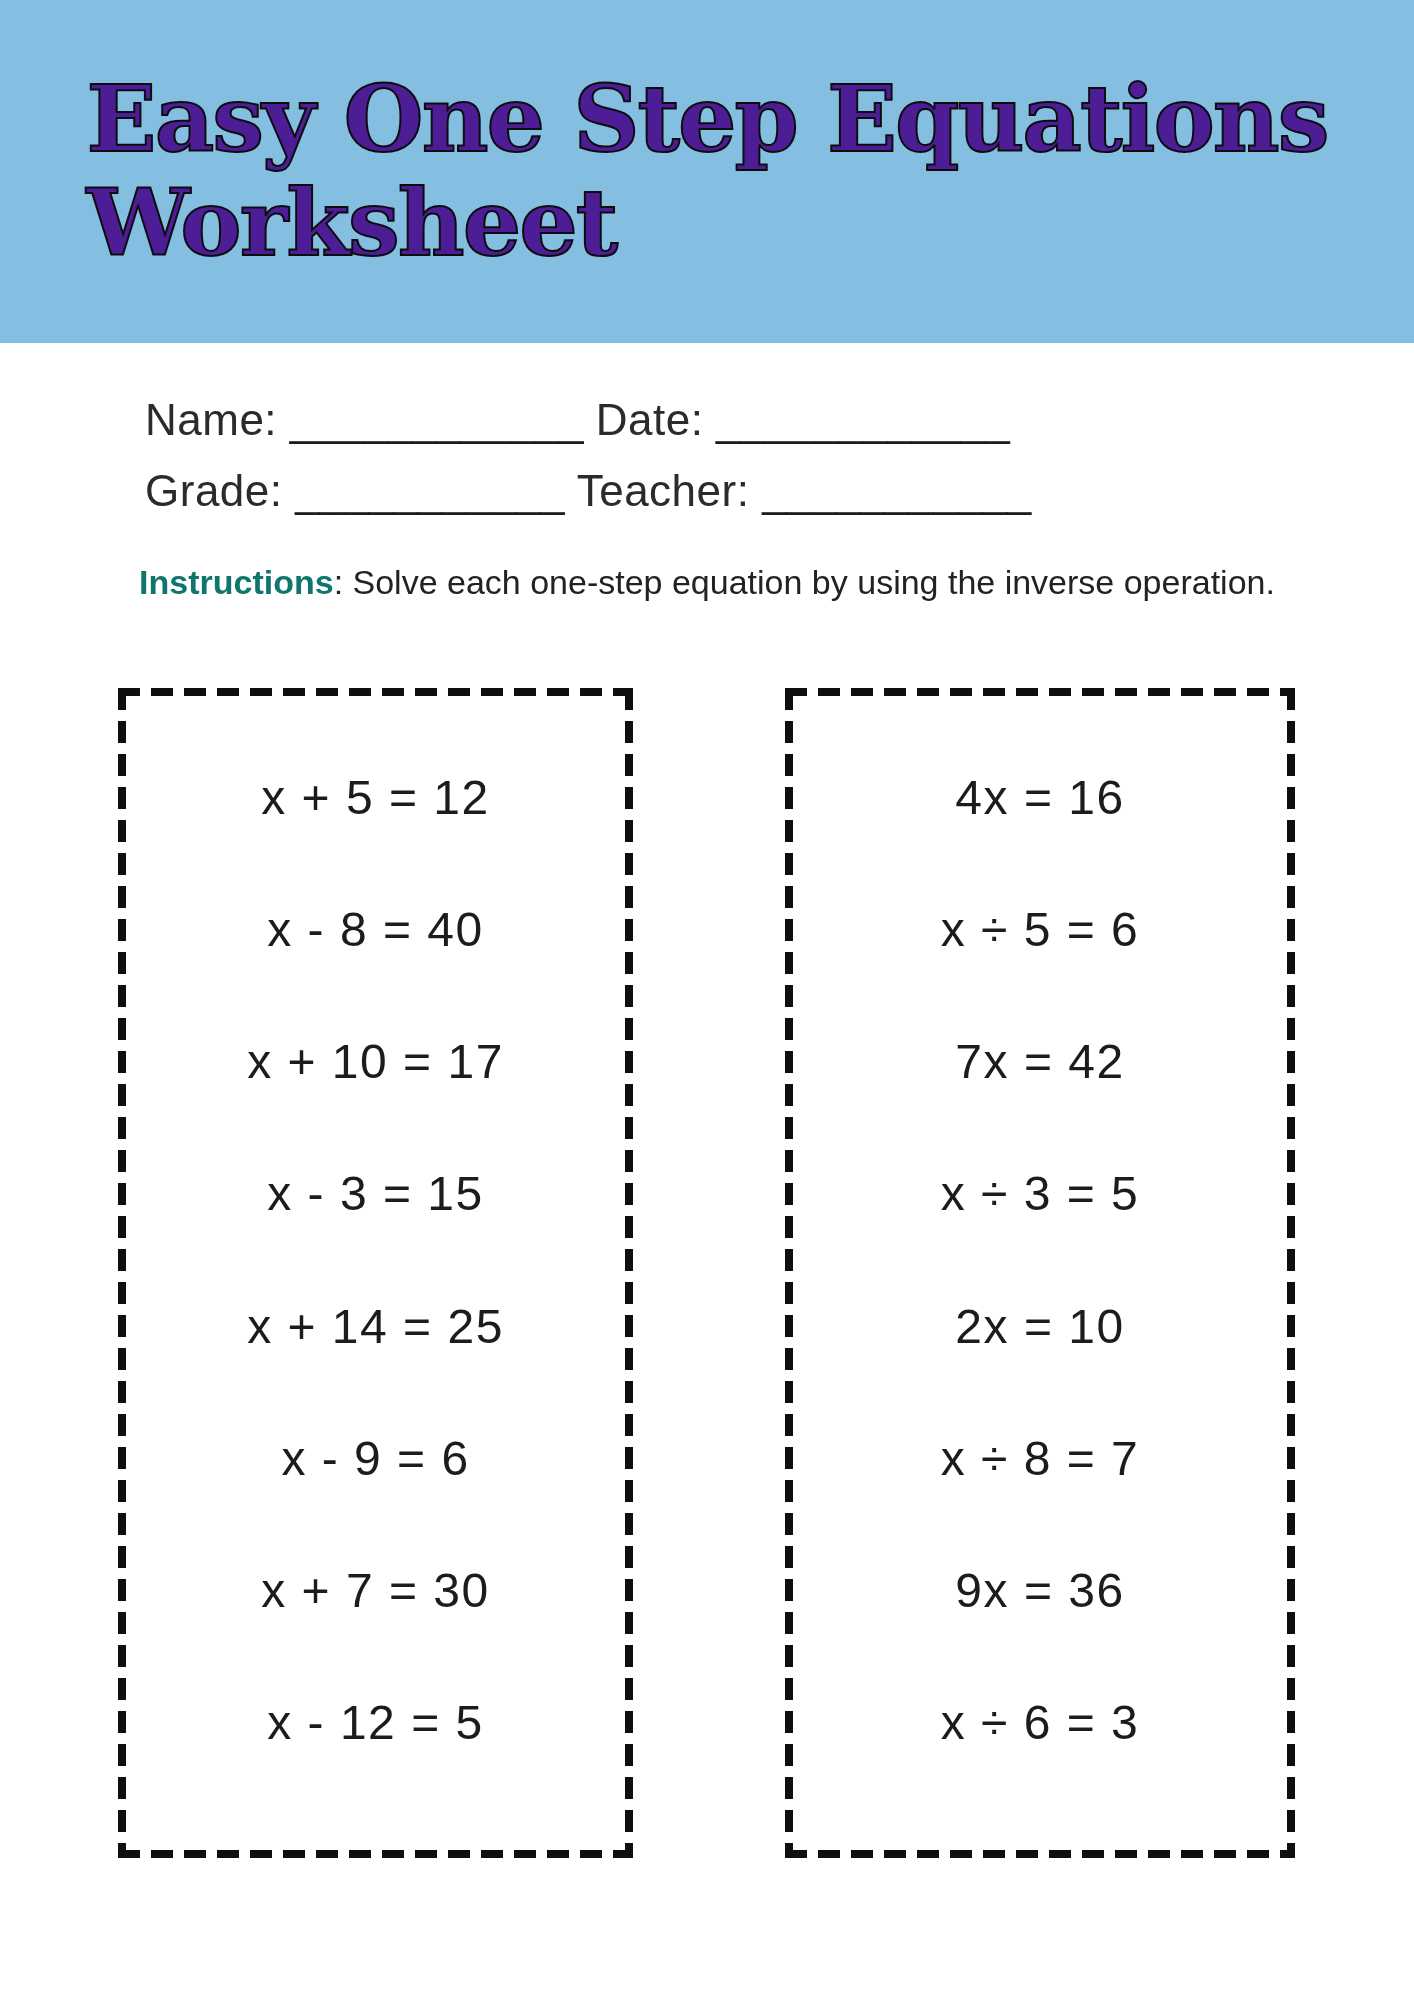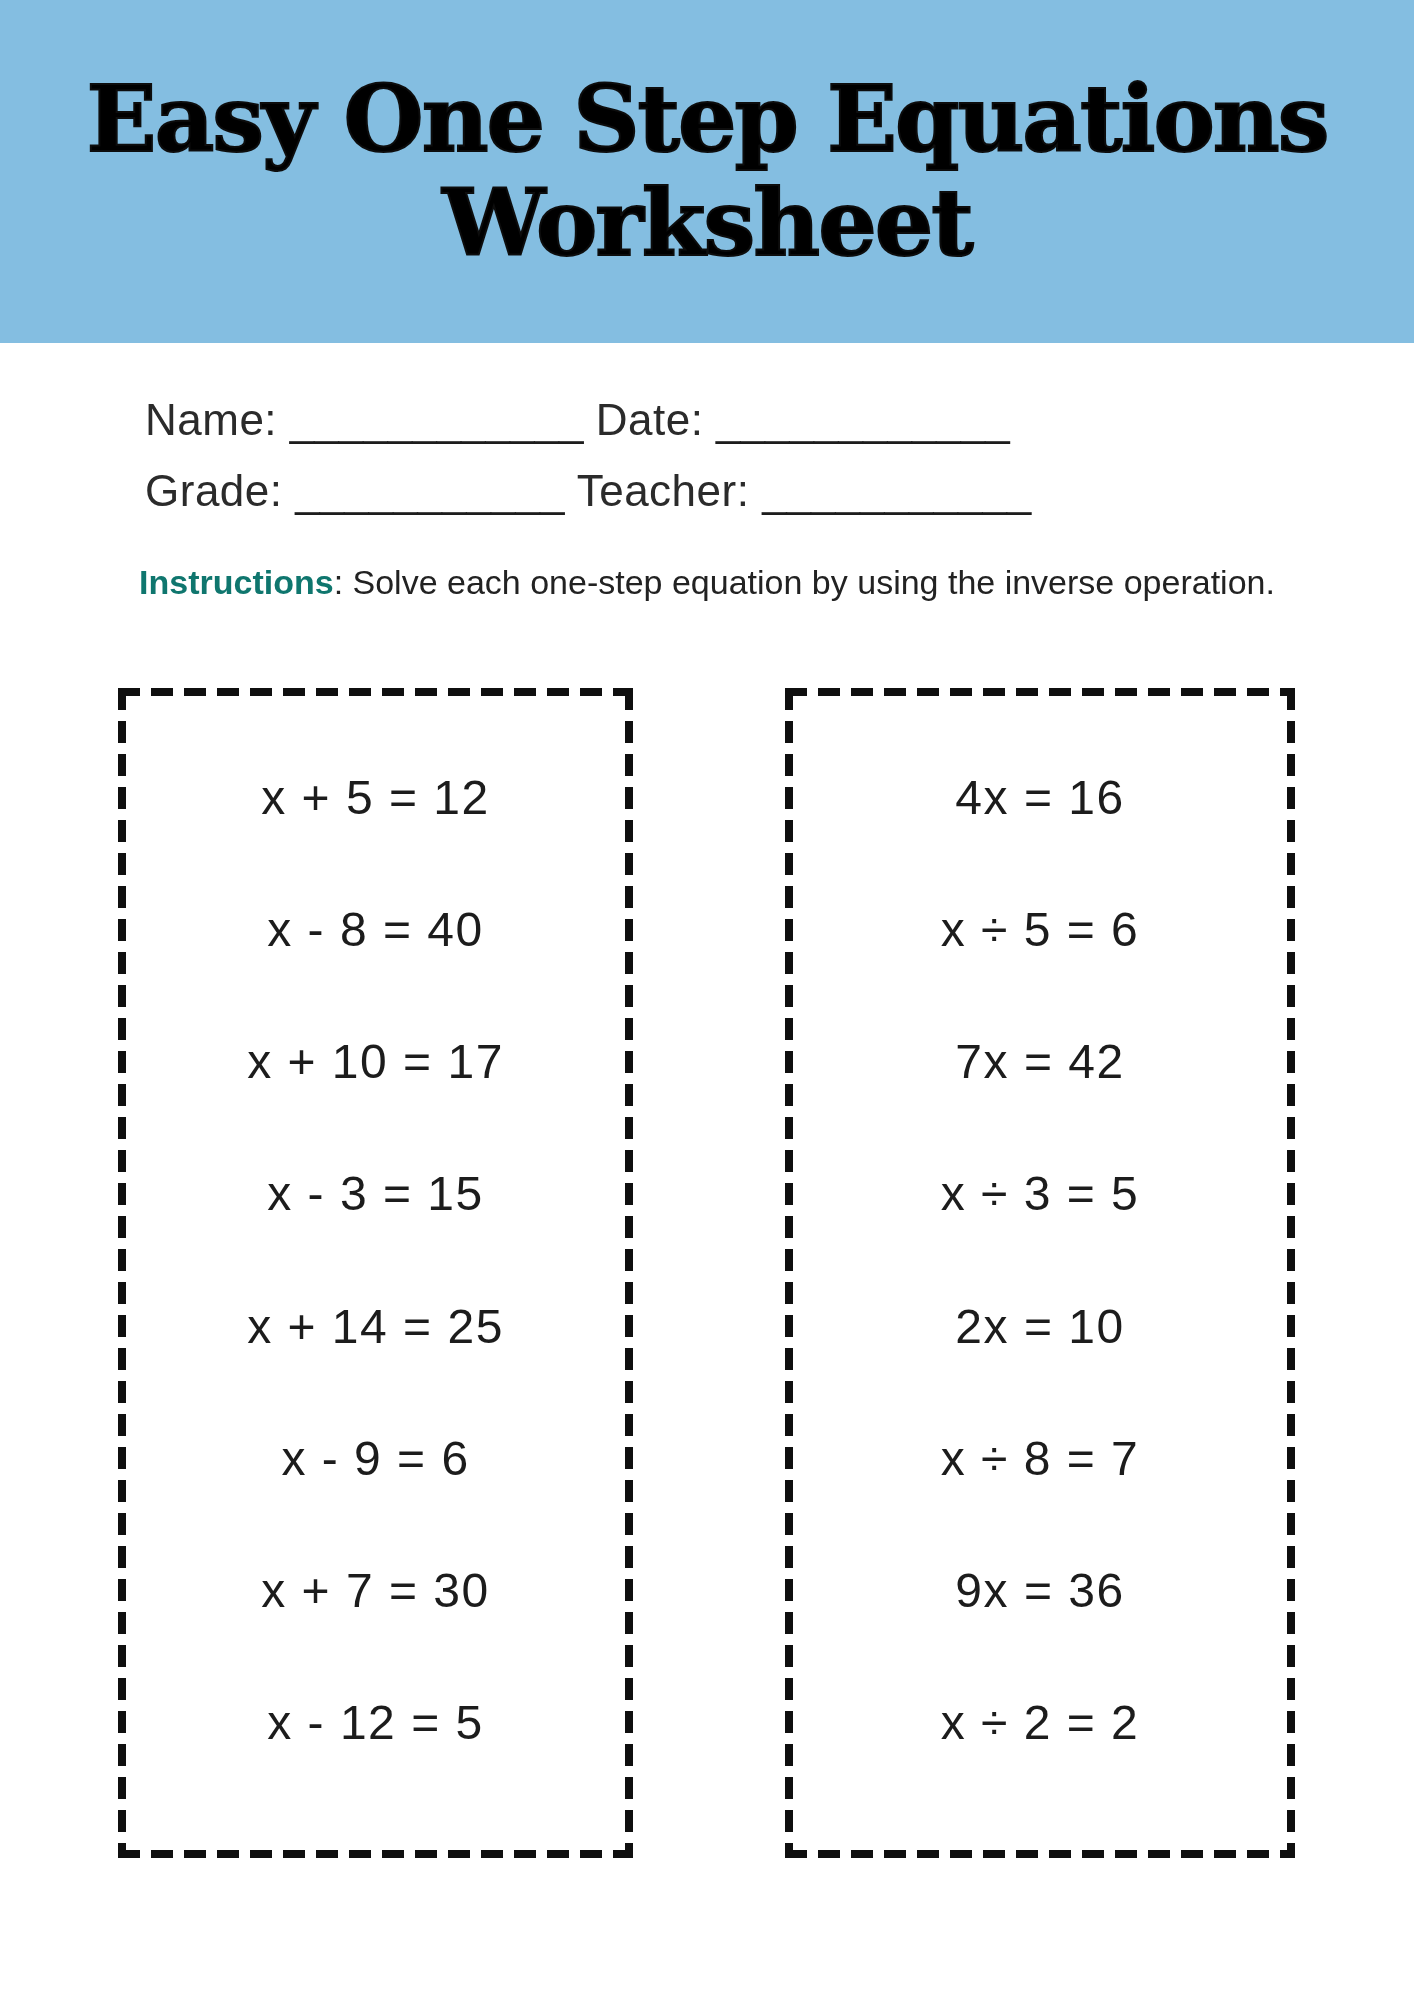--- a/index.html
+++ b/index.html
@@ -24,23 +24,22 @@
     display: flex;
     align-items: center;
     justify-content: center;
   }
   .title {
     font-family: "DejaVu Serif", serif;
     font-weight: bold;
     font-size: 92px;
     line-height: 1.12;
     letter-spacing: -2px;
-    color: #000000;
+    color: #4c1d95;
     -webkit-text-stroke: 2px #0d0d0d;
-    text-align: center;
     margin-top: 0;
   }
   .title span { display: block; }
 
   
   .fields {
     position: absolute;
     left: 145px;
     top: 384px;
     font-size: 44px;
@@ -136,16 +135,16 @@
   </div>
 
   <div class="dashed-box box-right">
     <div class="eq">4x = 16</div>
     <div class="eq">x ÷ 5 = 6</div>
     <div class="eq">7x = 42</div>
     <div class="eq">x ÷ 3 = 5</div>
     <div class="eq">2x = 10</div>
     <div class="eq">x ÷ 8 = 7</div>
     <div class="eq">9x = 36</div>
-    <div class="eq">x ÷ 2 = 2</div>
+    <div class="eq">x ÷ 6 = 3</div>
   </div>
 
 </div>
 
 </body></html>

